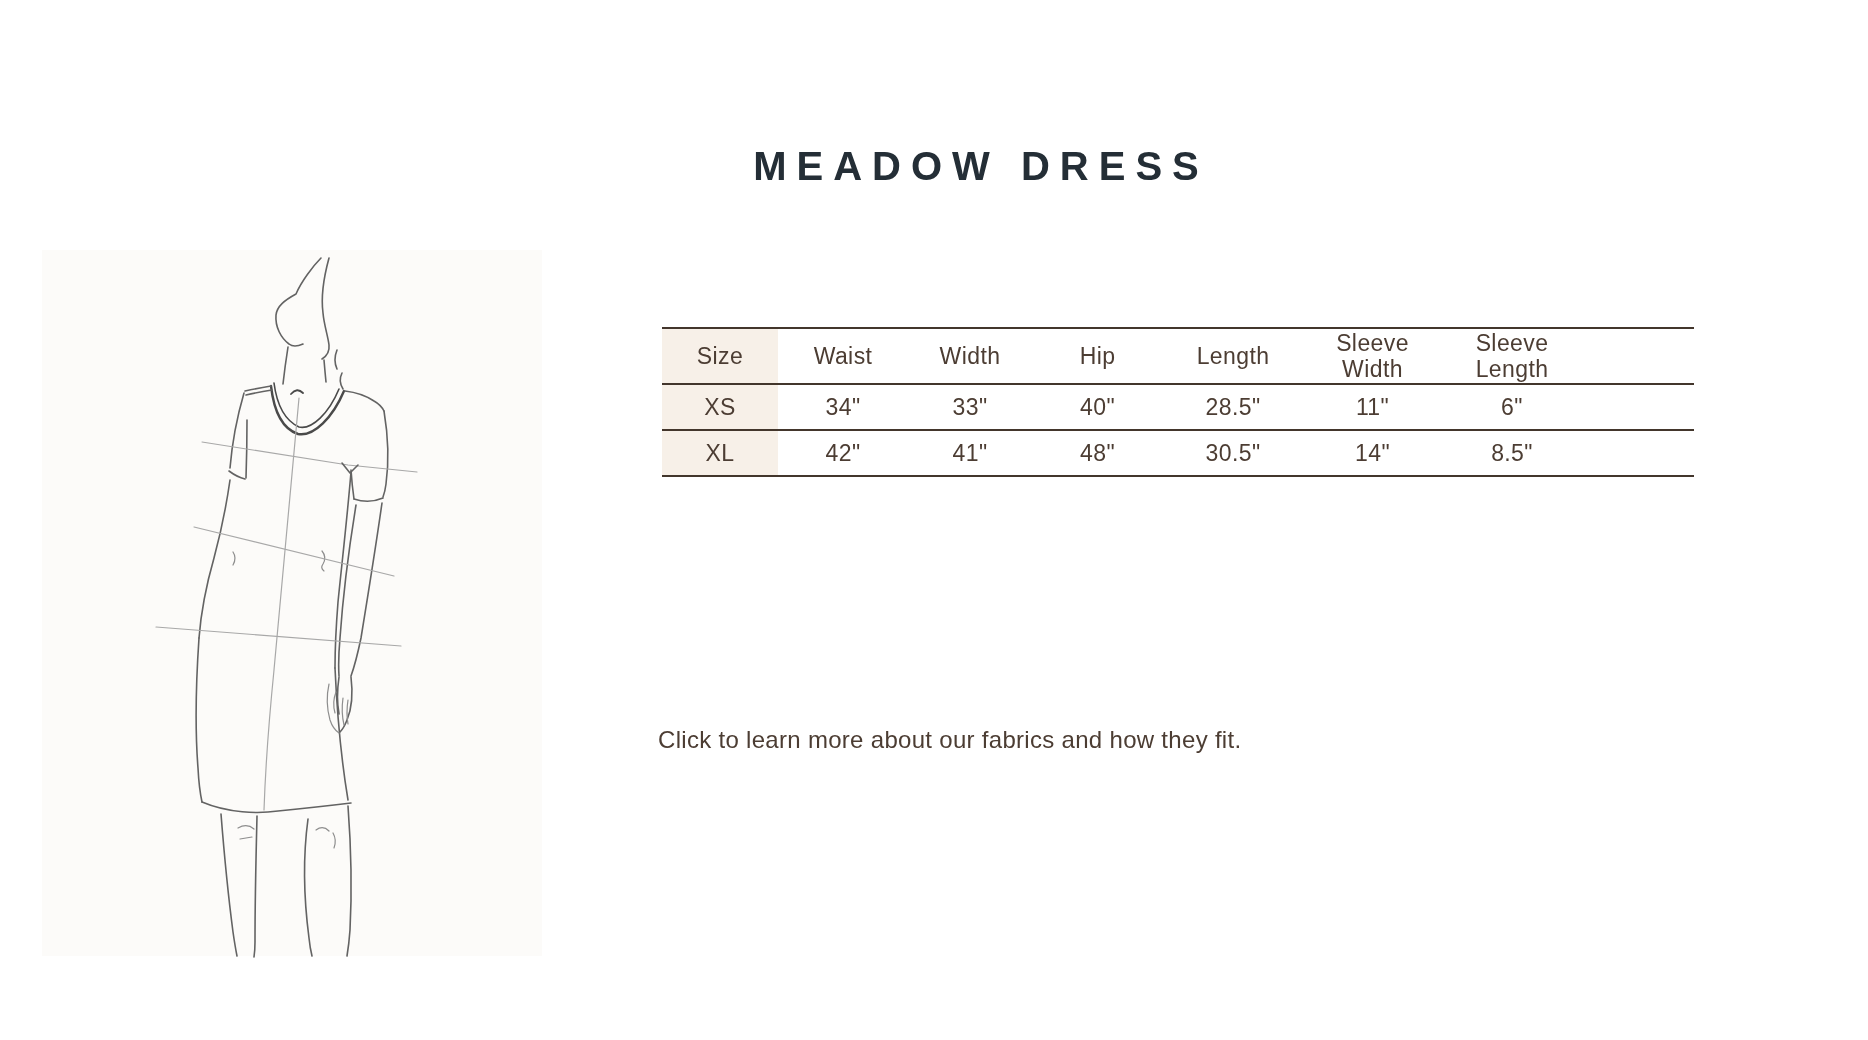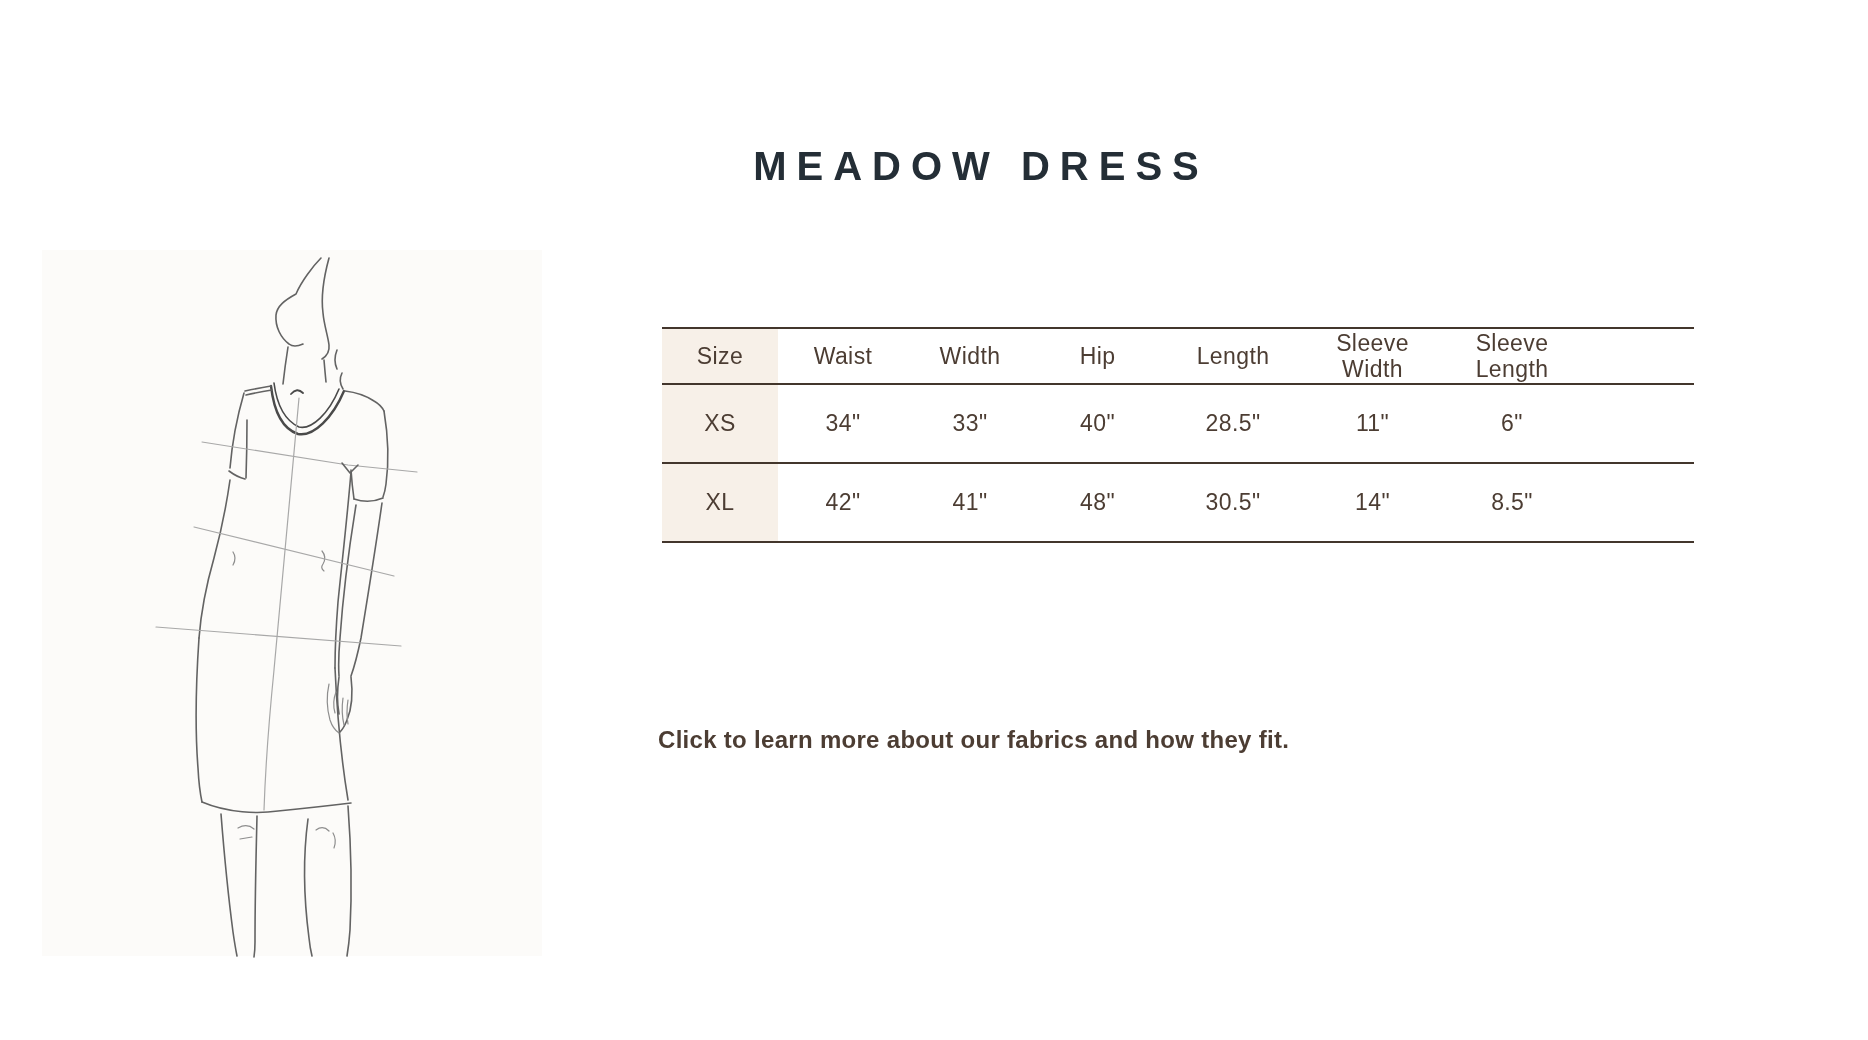--- a/index.html
+++ b/index.html
@@ -26,32 +26,31 @@
   .g-light{fill:none;stroke:#8d8d8d;stroke-width:1.2;stroke-linecap:round;stroke-linejoin:round}
 
   table.size-chart{
     position:absolute;left:662px;top:327px;width:1032px;
     border-collapse:collapse;table-layout:fixed;
     color:var(--text);font-size:23px;letter-spacing:.4px;
     border-top:2px solid var(--line);
   }
   table.size-chart tr{border-bottom:2px solid var(--line)}
   table.size-chart thead tr{height:56px}
-  table.size-chart tbody tr{height:79px}
+  table.size-chart tbody tr{height:46px}
   table.size-chart th,
   table.size-chart td{
     padding:0;text-align:center;vertical-align:middle;font-weight:400;
   }
   table.size-chart th{white-space:pre-line;line-height:1.15}
   .size-col{background:var(--cream)}
   .footer-link{
     position:absolute;left:658px;top:726px;
     font-size:24px;line-height:28px;color:var(--text);letter-spacing:.3px;
     cursor:pointer;
-    font-weight:bold;
   }
 </style>
 </head>
 <body>
 
 <h1 class="page-title">MEADOW DRESS</h1>
 
 <div class="sketch-wrap">
   <svg width="530" height="720" viewBox="30 245 530 720" xmlns="http://www.w3.org/2000/svg">
     <rect x="42" y="250" width="500" height="706" fill="#fcfbf9"></rect>

